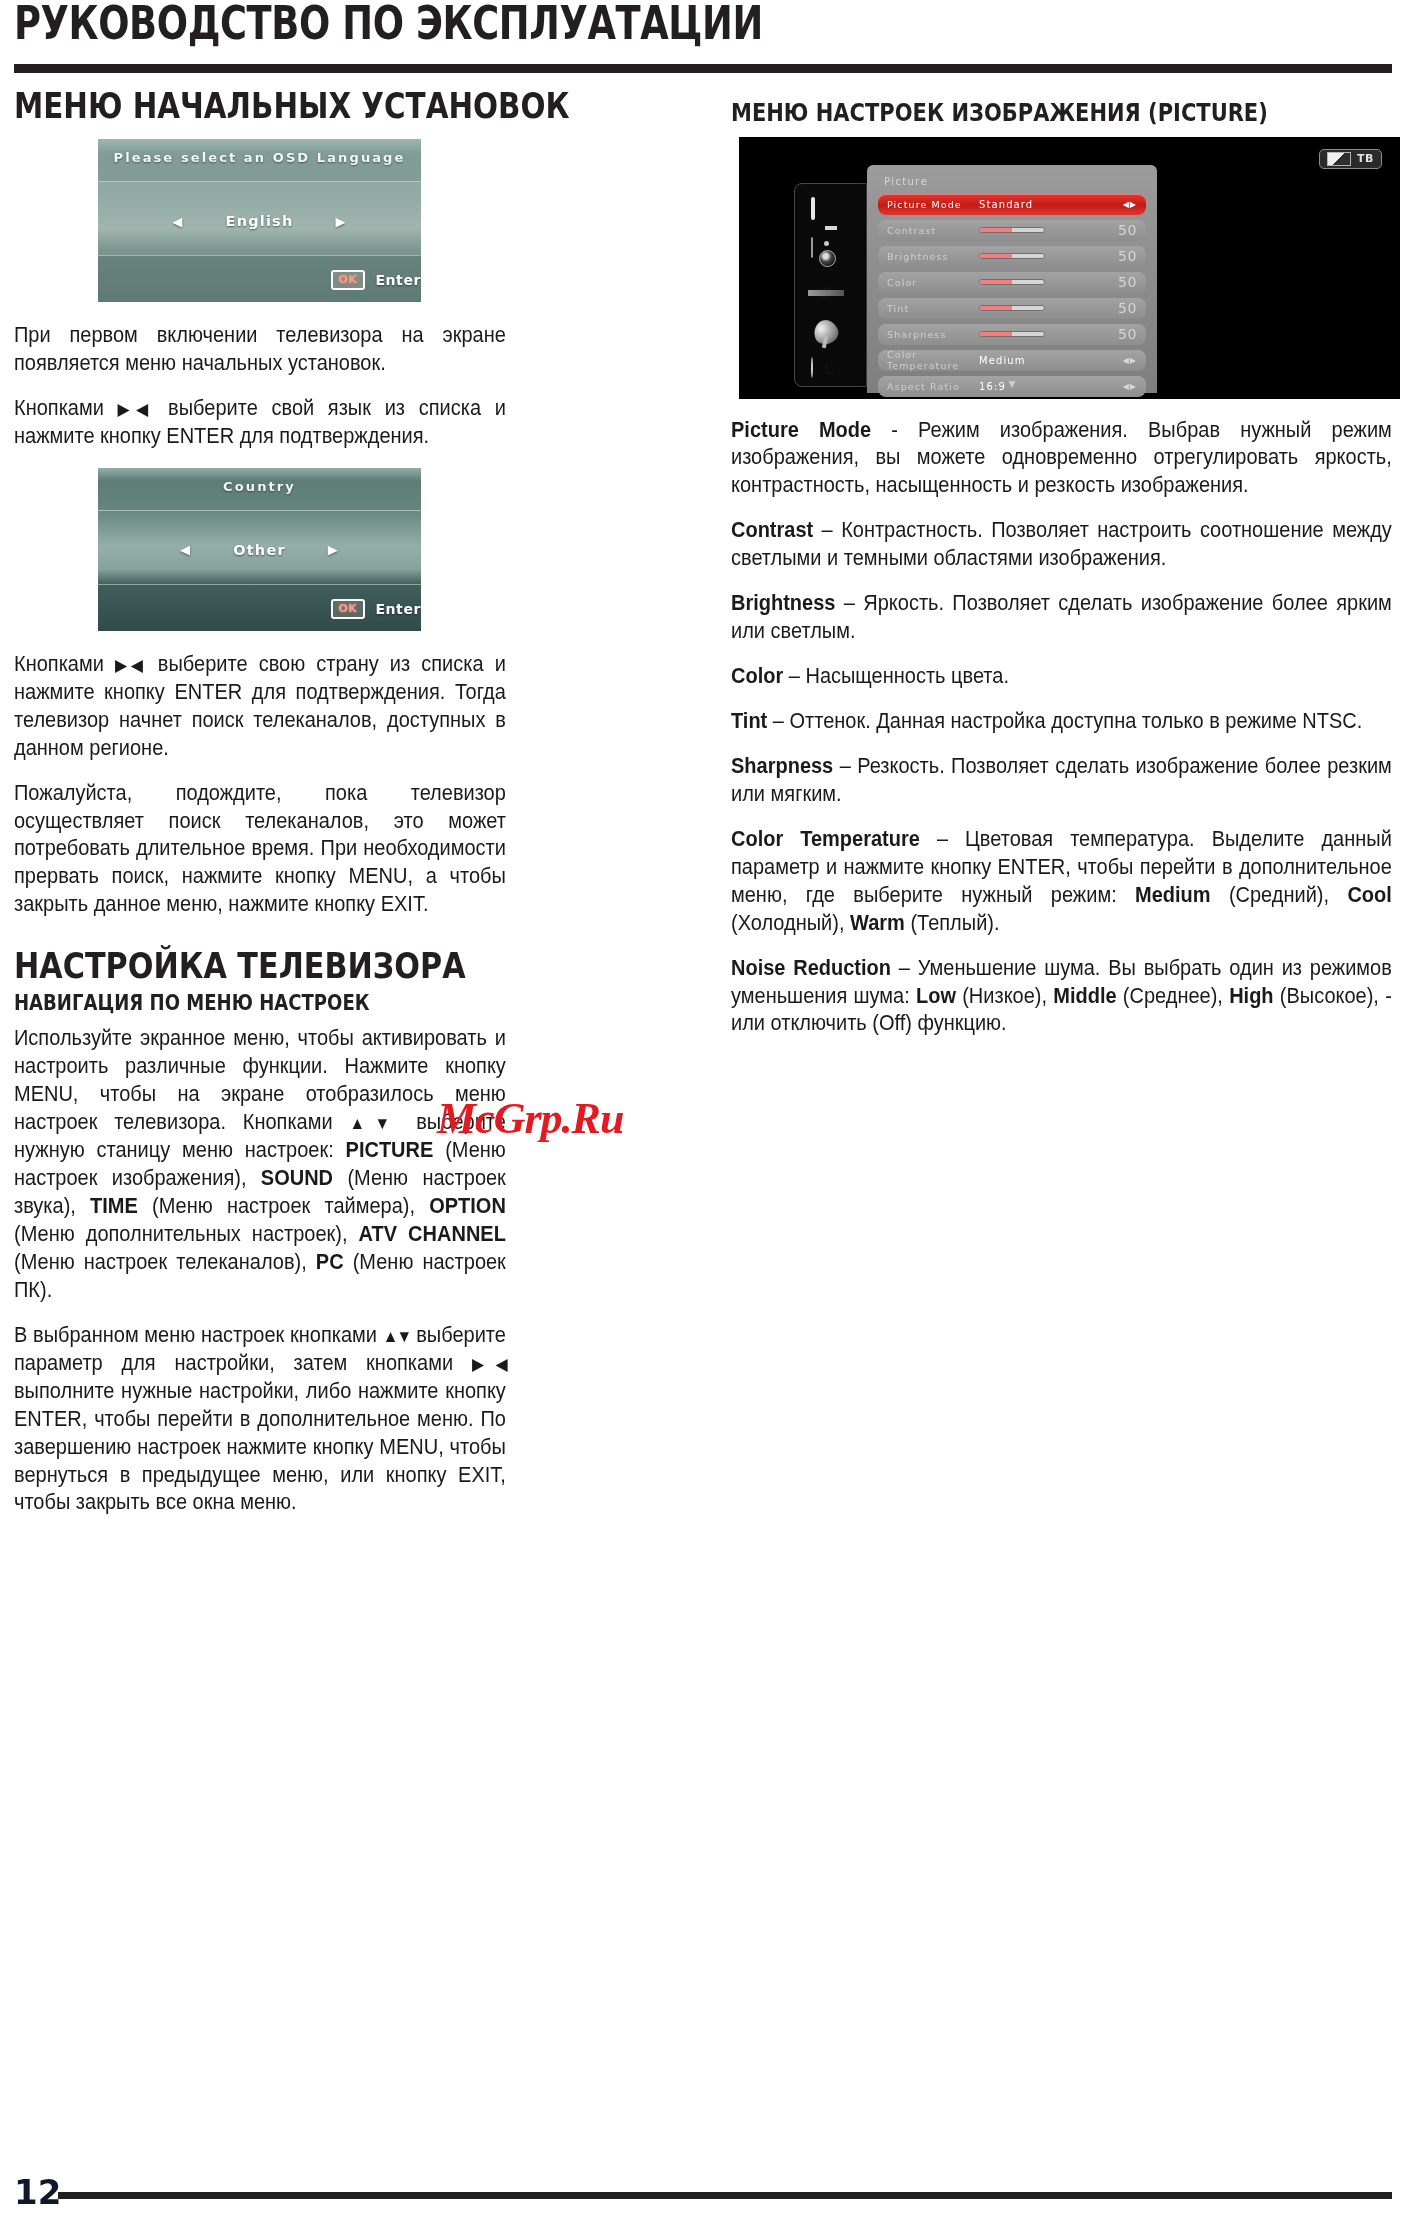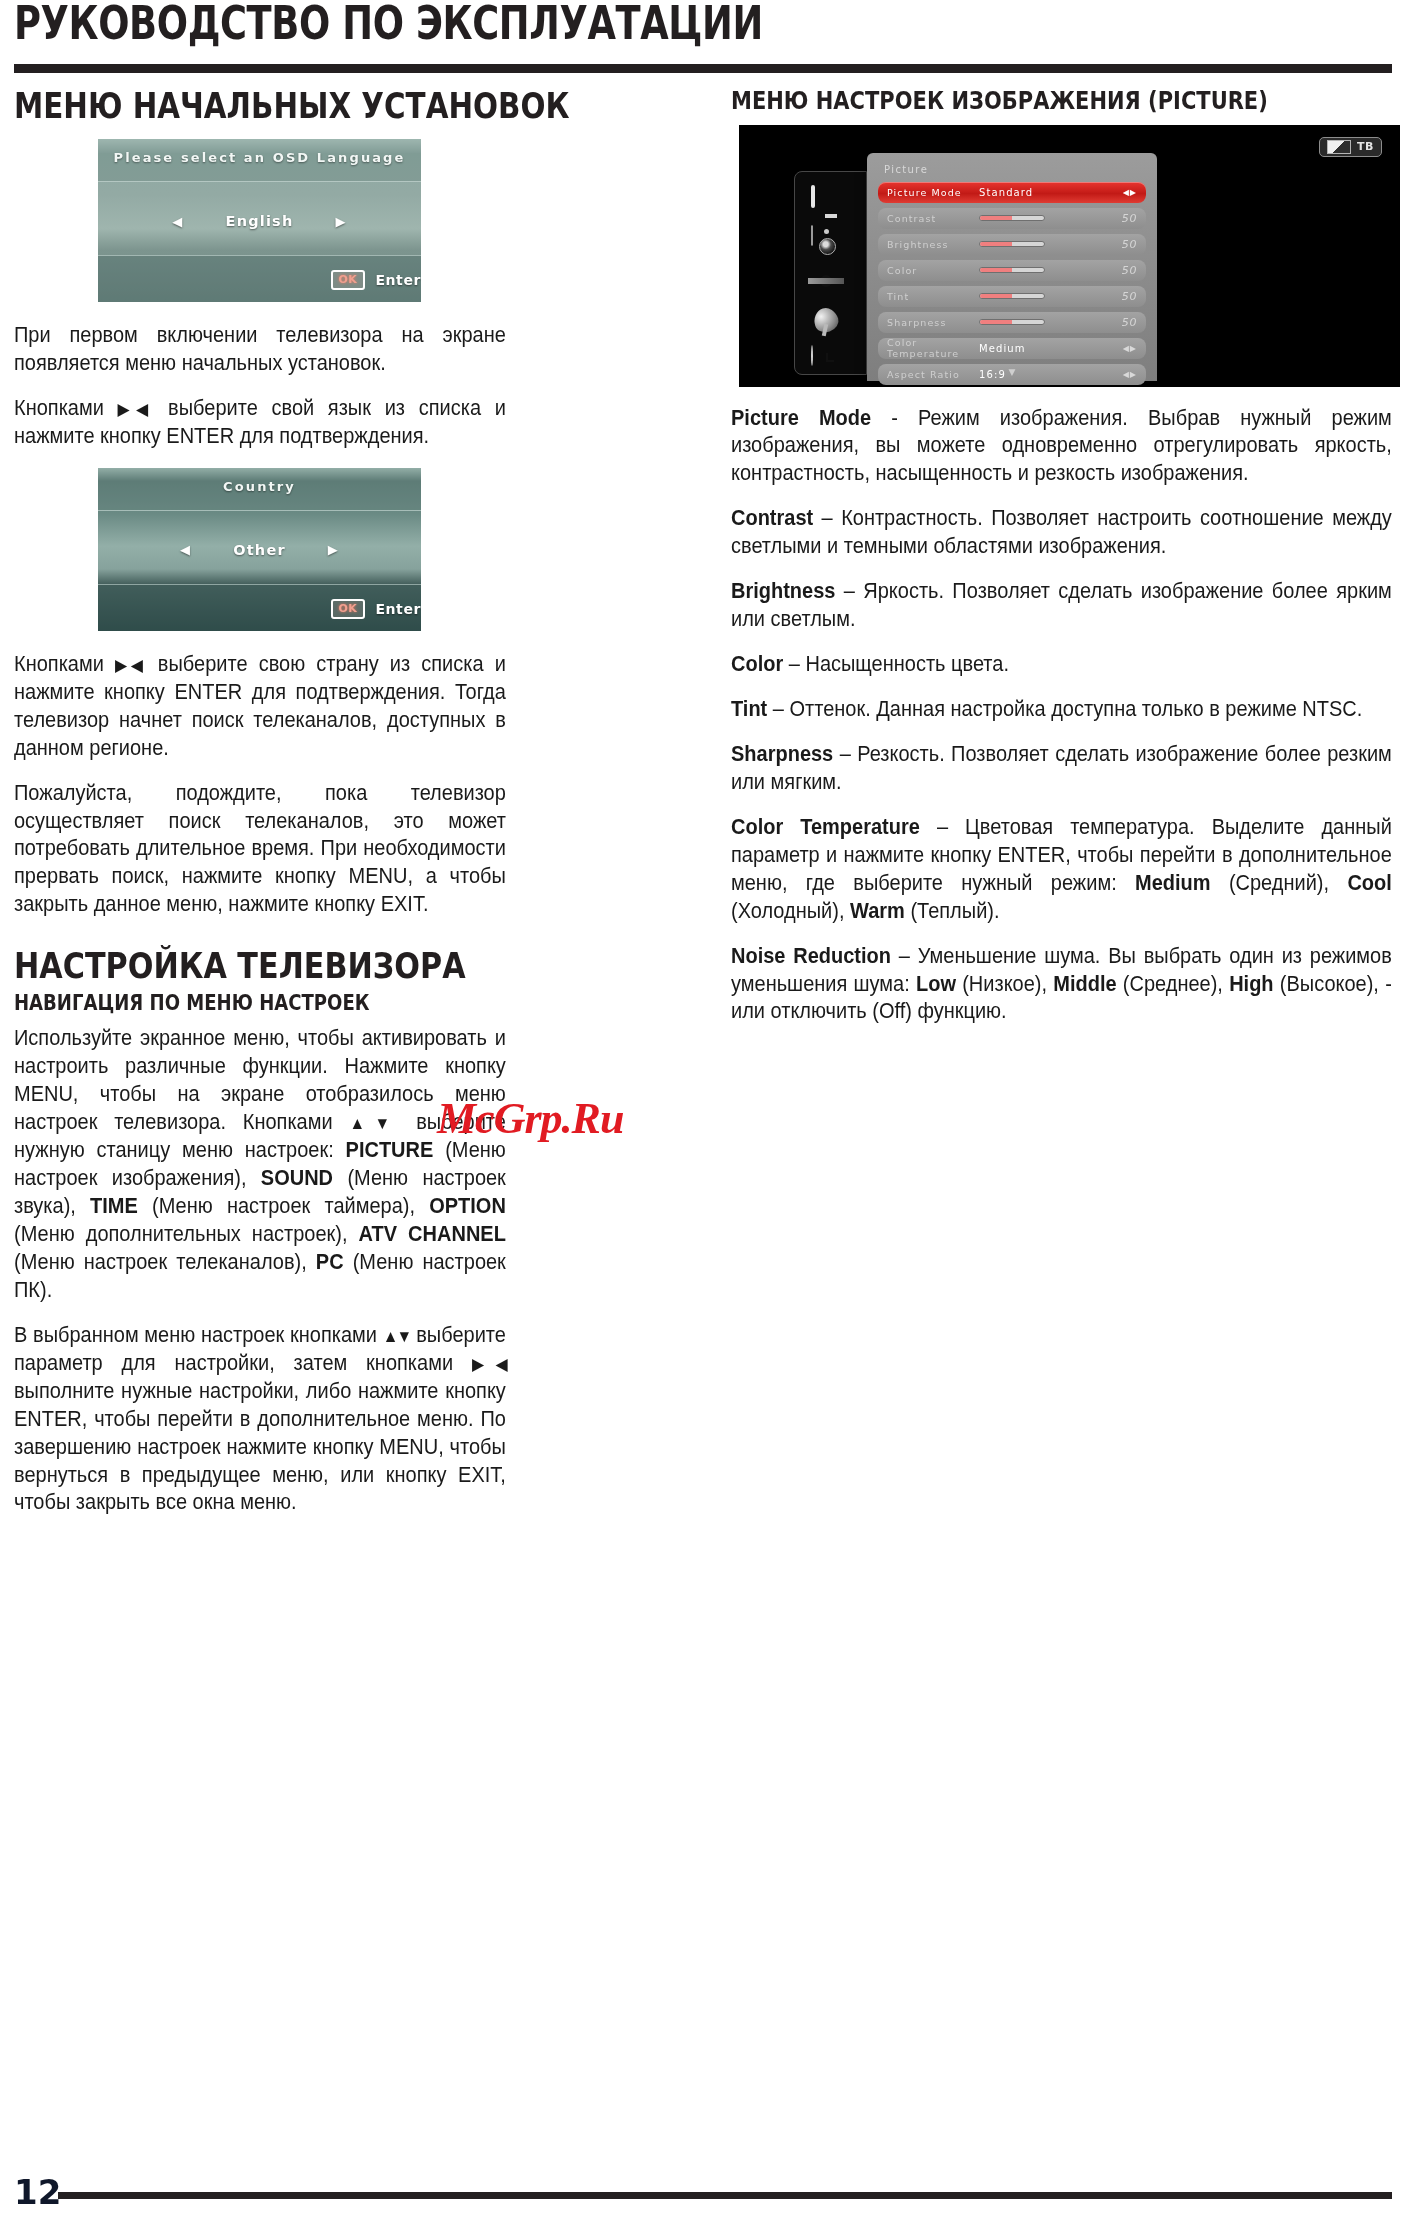--- a/index.html
+++ b/index.html
@@ -47,21 +47,21 @@
   
   .col-left {
     position: absolute;
     left: 14px;
     top: 88px;
     width: 492px;
   }
   .col-right {
     position: absolute;
     left: 731px;
-    top: 88px;
+    top: 100px;
     width: 661px;
   }
 
   h2.sec {
     font-family: "DejaVu Sans", sans-serif;
     font-weight: bold;
     font-size: 35px;
     line-height: 1.06;
     margin: 0 0 14px 0;
     transform: scaleX(0.84);
@@ -309,21 +309,21 @@
   }
   .pic-row .bar {
     width: 66px; height: 6px; border-radius: 3px;
     background: #d6d6d6; position: relative; overflow: hidden;
     border: 1px solid #6f6f6f; box-sizing: border-box;
   }
   .pic-row .bar > i {
     display:block; height: 100%; background: #f07f7f; width: 50%;
   }
   .pic-row .num {
-    color: #d5d5d5; font-size: 11px; margin-left: auto; letter-spacing: .6px; font-style: italic;
+    color: #d5d5d5; font-size: 14px; margin-left: auto; letter-spacing: .6px;
   }
   .pic-row .lr { color:#d9d9d9; font-size: 8px; margin-left:auto; letter-spacing: 1px;}
   .pic-row.sel .lr { color:#ffffff; }
   .pic-chevron {
     position: absolute; left: 50%; bottom: 4px; transform: translateX(-50%);
     color: #cfcfcf; font-size: 9px;
   }
 
   
   .watermark {

